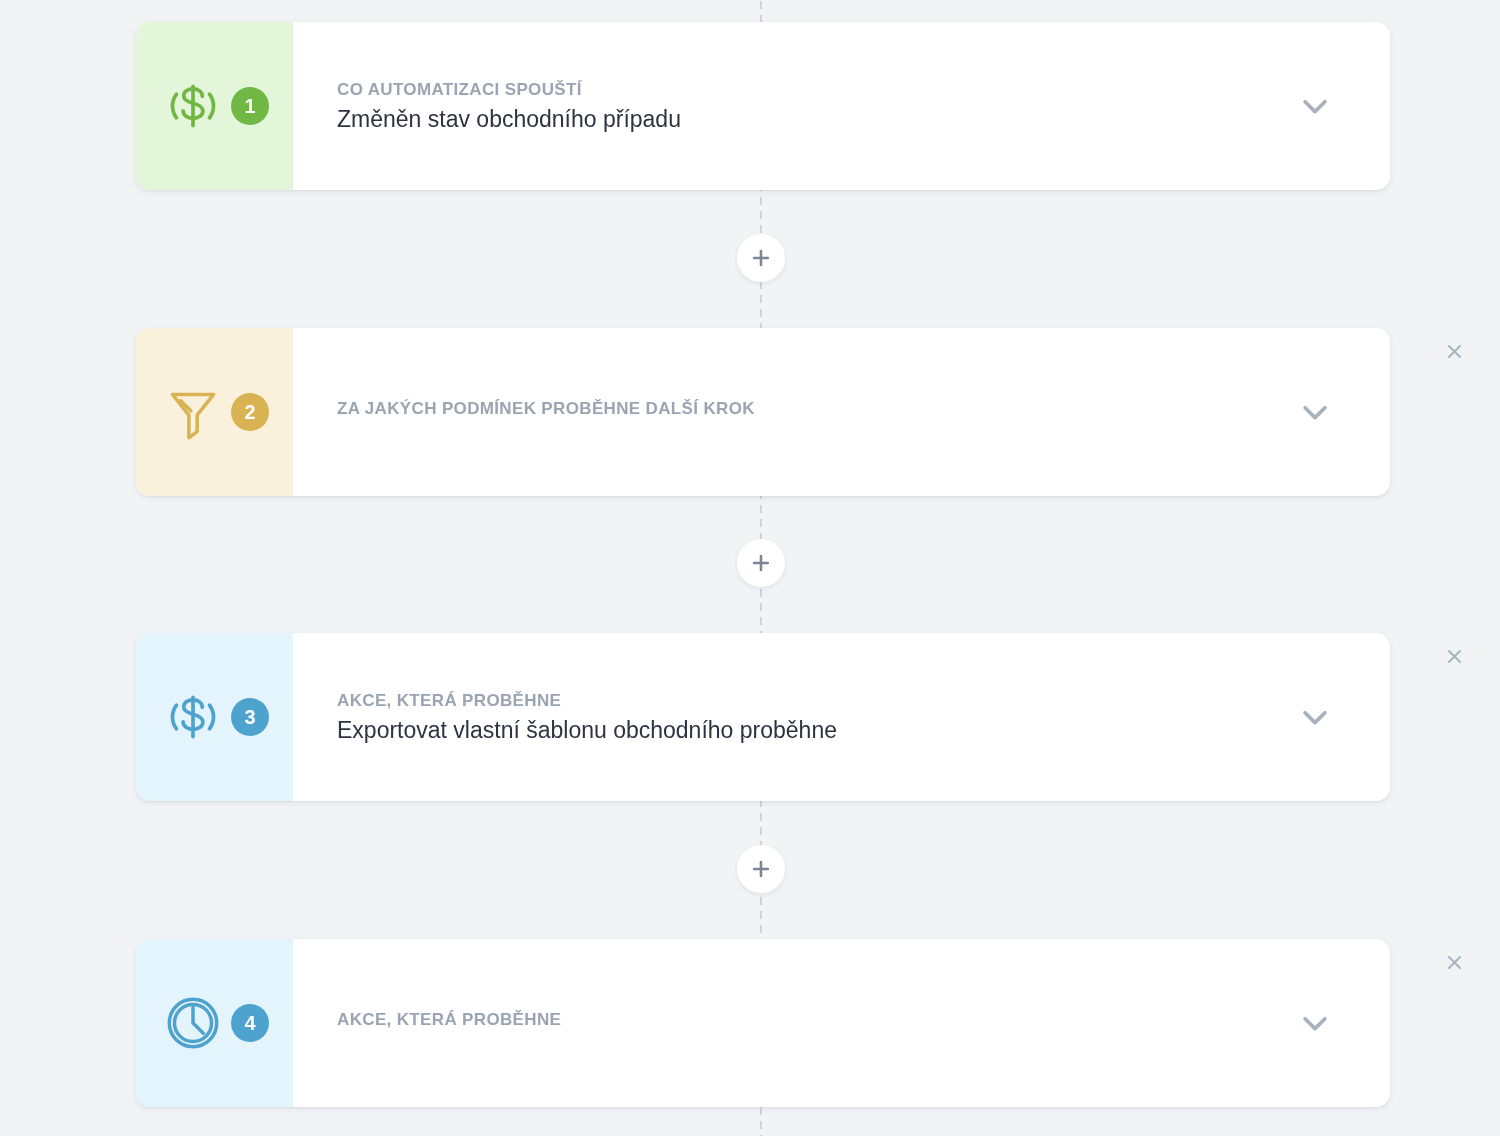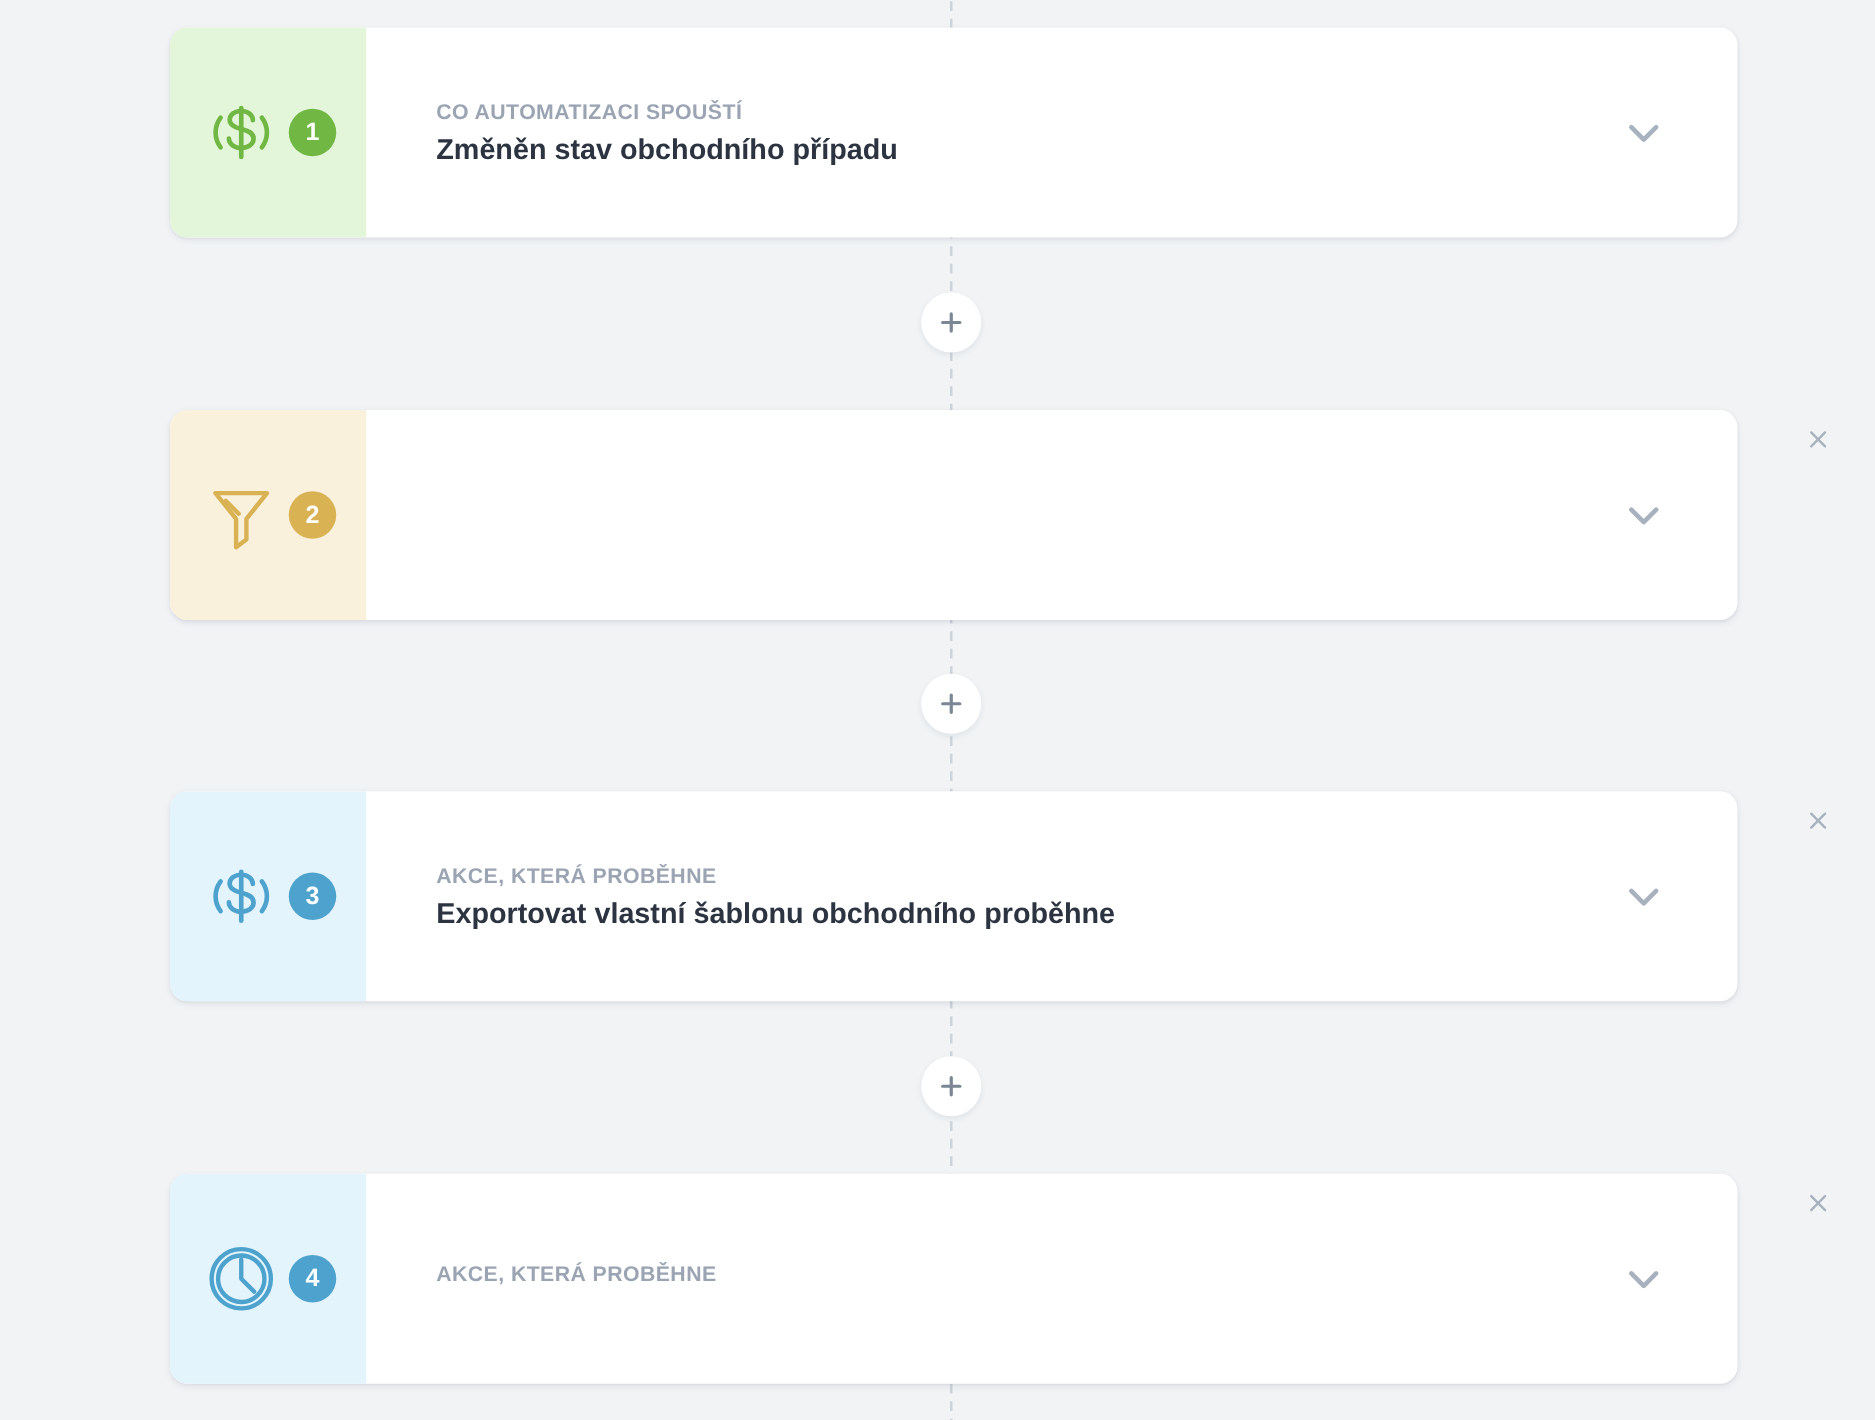--- a/index.html
+++ b/index.html
@@ -94,36 +94,35 @@
   .badge.green { background: #70b843; }
   .badge.amber { background: #d9b253; }
   .badge.blue  { background: #4ea3ce; }
 
   .text-pane {
     flex: 1 1 auto;
     display: flex;
     flex-direction: column;
     justify-content: center;
     padding-left: 44px;
-    margin-left: 12px;
   }
 
   .step-kicker {
     font-size: 17px;
     font-weight: bold;
     letter-spacing: 0.35px;
     color: #9aa4b2;
     text-transform: uppercase;
     margin-bottom: 6px;
     white-space: nowrap;
   }
 
   .step-title {
     font-size: 23px;
-    font-weight: bold;
+    font-weight: normal;
     color: #2b3440;
     white-space: nowrap;
   }
 
   .chev-pane {
     flex: 0 0 150px;
     display: flex;
     align-items: center;
     justify-content: center;
   }
@@ -206,20 +205,21 @@
     <div class="icon-pane amber">
       <div class="icon-wrap">
         <svg class="glyph" viewBox="0 0 64 64" fill="none" stroke="#d9b253" stroke-width="3.4" stroke-linecap="round" stroke-linejoin="round">
           <path d="M12 15 h40 L36 35 v16 l-8 6 V35 Z"></path>
           <line x1="20" y1="21" x2="30" y2="31"></line>
         </svg>
       </div>
       <div class="badge amber" style="right:24px;">2</div>
     </div>
     <div class="text-pane">
+      <div class="step-kicker">ZA JAKÝCH PODMÍNEK PROBĚHNE DALŠÍ KROK</div>
     </div>
     <div class="chev-pane">
       <svg class="chev" viewBox="0 0 24 24" fill="none" stroke="#a8b2bf" stroke-width="2.6" stroke-linecap="round" stroke-linejoin="round">
         <polyline points="5,9 12,16 19,9"></polyline>
       </svg>
     </div>
   </div>
 
   <div class="close-btn" style="top:337px;">
     <svg viewBox="0 0 24 24" fill="none" stroke="#a8b2bf" stroke-width="2.4" stroke-linecap="round">

